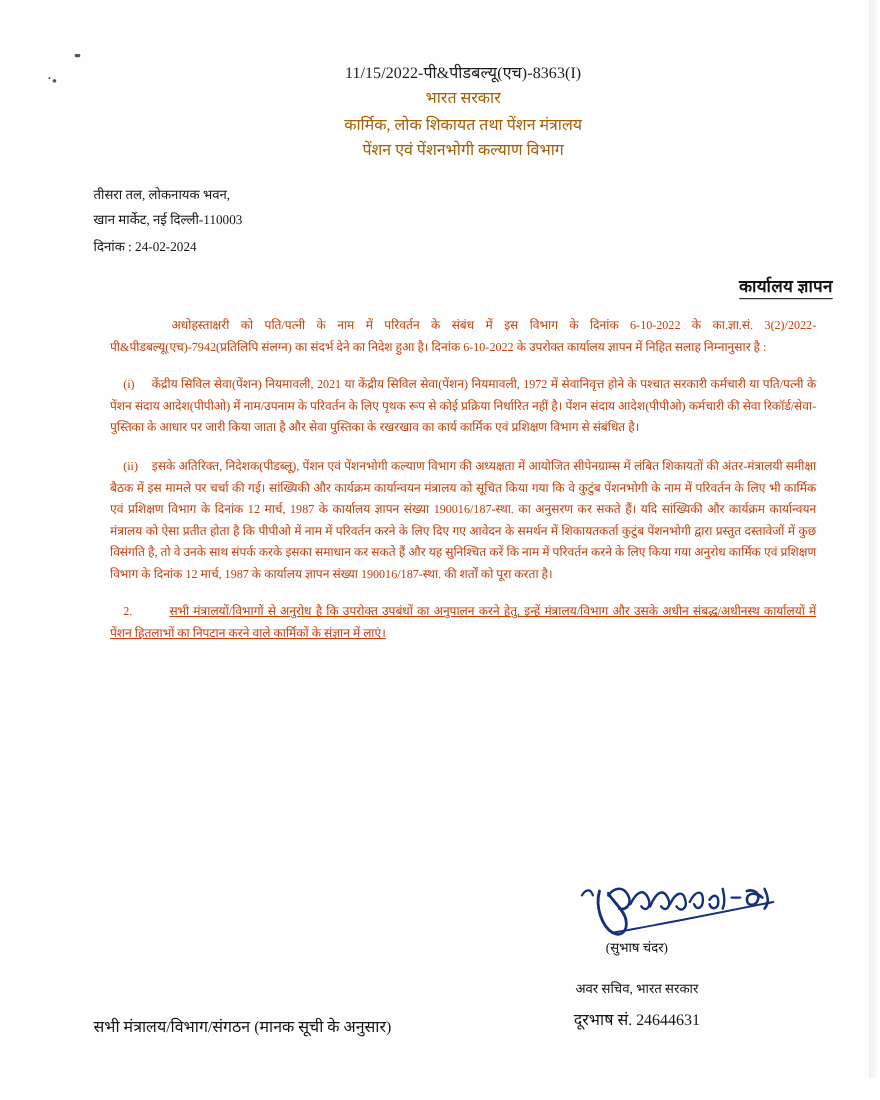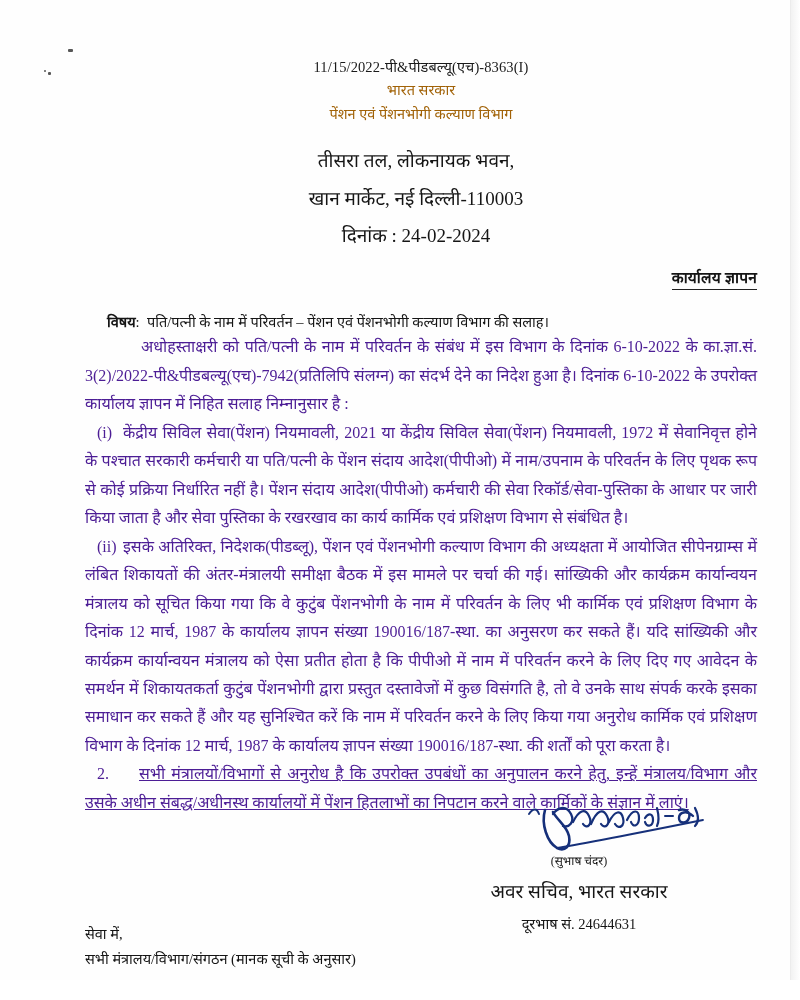--- a/index.html
+++ b/index.html
@@ -60,23 +60,23 @@
     letter-spacing: .1px;
     color: #1a1a1a;
   }
   .org-line {
     font-size: 14.5px;
     color: #a16207;
   }
 
   .addr-block {
     margin-top: 16px;
-    text-align: center;
+    text-align: left;
     line-height: 1.95;
-    font-size: 19px;
+    font-size: 12px;
     padding-right: 10px;
   }
 
   .om-title-wrap {
     margin-top: 12px;
     text-align: right;
   }
   .om-title {
     display: inline-block;
     font-size: 15.5px;
@@ -90,26 +90,26 @@
     margin-top: 22px;
     font-size: 14.5px;
     line-height: 1.5;
     padding-left: 22px;
   }
   .subject-label {
     font-weight: bold;
   }
 
   p.body-para {
-    margin: 0;
-    font-size: 16px;
+    margin: 15px;
+    font-size: 11px;
     line-height: 1.78;
     text-align: justify;
     text-justify: inter-word;
-    color: #4c1d95;
+    color: #c2410c;
   }
   .para-intro {
     margin-top: 24px;
     text-indent: 56px;
   }
   .clause {
     margin-top: 21px;
     padding-left: 0;
     position: relative;
   }
@@ -147,22 +147,22 @@
   .sign-ink svg {
     position: absolute;
     right: 6px;
     top: -4px;
   }
   .sign-name {
     font-size: 12px;
     margin-top: -4px;
   }
   .sign-desig {
-    font-size: 19px;
-    margin-top: 9px;
+    font-size: 12px;
+    margin-top: 21px;
   }
   .sign-phone {
     font-size: 14.5px;
     margin-top: 9px;
   }
 
   .recipient-block {
     position: absolute;
     left: 0;
     top: 922px;
@@ -180,37 +180,34 @@
 
   <div class="speck" style="left:68px; top:49px; width:5px; height:2.5px;"></div>
   <div class="speck" style="left:44px; top:70px; width:2px; height:2px;"></div>
   <div class="speck" style="left:48px; top:72px; width:3px; height:2.5px;"></div>
 
   <div class="content">
 
     <div class="ref-block">
       <div class="ref-no">11/15/2022-पी&amp;पीडबल्यू(एच)-8363(I)</div>
       <div class="org-line">भारत सरकार</div>
+      <div class="org-line">कार्मिक, लोक शिकायत तथा पेंशन मंत्रालय</div>
       <div class="org-line">पेंशन एवं पेंशनभोगी कल्याण विभाग</div>
     </div>
 
     <div class="addr-block">
       <div>तीसरा तल, लोकनायक भवन,</div>
       <div>खान मार्केट, नई दिल्ली-110003</div>
       <div>दिनांक :  24-02-2024</div>
     </div>
 
     <div class="om-title-wrap">
       <span class="om-title">कार्यालय ज्ञापन</span>
     </div>
 
-    <div class="subject-line">
-      <span class="subject-label">विषय</span><span>:</span>&nbsp;
-      <span>पति/पत्नी के नाम में परिवर्तन – पेंशन एवं पेंशनभोगी कल्याण विभाग की सलाह।</span>
-    </div>
 
     <p class="body-para para-intro">अधोहस्ताक्षरी को पति/पत्नी के नाम में परिवर्तन के संबंध में इस विभाग के दिनांक 6-10-2022 के का.ज्ञा.सं. 3(2)/2022-पी&amp;पीडबल्यू(एच)-7942(प्रतिलिपि संलग्न) का संदर्भ देने का निदेश हुआ है। दिनांक 6-10-2022 के उपरोक्त कार्यालय ज्ञापन में निहित सलाह निम्नानुसार है :</p>
 
     <p class="body-para clause"><span class="marker">(i)</span><span>केंद्रीय सिविल सेवा(पेंशन) नियमावली, 2021 या केंद्रीय सिविल सेवा(पेंशन) नियमावली, 1972 में सेवानिवृत्त होने के पश्चात सरकारी कर्मचारी या पति/पत्नी के पेंशन संदाय आदेश(पीपीओ) में नाम/उपनाम के परिवर्तन के लिए पृथक रूप से कोई प्रक्रिया निर्धारित नहीं है। पेंशन संदाय आदेश(पीपीओ) कर्मचारी की सेवा रिकॉर्ड/सेवा-पुस्तिका के आधार पर जारी किया जाता है और सेवा पुस्तिका के रखरखाव का कार्य कार्मिक एवं प्रशिक्षण विभाग से संबंधित है।</span></p>
 
     <p class="body-para clause"><span class="marker">(ii)</span><span>इसके अतिरिक्त, निदेशक(पीडब्लू), पेंशन एवं पेंशनभोगी कल्याण विभाग की अध्यक्षता में आयोजित सीपेनग्राम्स में लंबित शिकायतों की अंतर-मंत्रालयी समीक्षा बैठक में इस मामले पर चर्चा की गई। सांख्यिकी और कार्यक्रम कार्यान्वयन मंत्रालय को सूचित किया गया कि वे कुटुंब पेंशनभोगी के नाम में परिवर्तन के लिए भी कार्मिक एवं प्रशिक्षण विभाग के दिनांक 12 मार्च, 1987 के कार्यालय ज्ञापन संख्या 190016/187-स्था. का अनुसरण कर सकते हैं। यदि सांख्यिकी और कार्यक्रम कार्यान्वयन मंत्रालय को ऐसा प्रतीत होता है कि पीपीओ में नाम में परिवर्तन करने के लिए दिए गए आवेदन के समर्थन में शिकायतकर्ता कुटुंब पेंशनभोगी द्वारा प्रस्तुत दस्तावेजों में कुछ विसंगति है, तो वे उनके साथ संपर्क करके इसका समाधान कर सकते हैं और यह सुनिश्चित करें कि नाम में परिवर्तन करने के लिए किया गया अनुरोध कार्मिक एवं प्रशिक्षण विभाग के दिनांक 12 मार्च, 1987 के कार्यालय ज्ञापन संख्या 190016/187-स्था. की शर्तों को पूरा करता है।</span></p>
 
     <p class="body-para numbered"><span class="marker">2.</span><span>सभी मंत्रालयों/विभागों से अनुरोध है कि उपरोक्त उपबंधों का अनुपालन करने हेतु, इन्हें मंत्रालय/विभाग और उसके अधीन संबद्ध/अधीनस्थ कार्यालयों में पेंशन हितलाभों का निपटान करने वाले कार्मिकों के संज्ञान में लाएं।</span></p>
 
     <div class="sign-block">
@@ -232,18 +229,17 @@
             <path d="M34 46 C70 40, 120 30, 180 18" stroke-width="1.8"></path>
           </g>
         </svg>
       </div>
       <div class="sign-name">(सुभाष चंदर)</div>
       <div class="sign-desig">अवर सचिव, भारत सरकार</div>
       <div class="sign-phone">दूरभाष सं. 24644631</div>
     </div>
 
     <div class="recipient-block">
-      <div>सेवा में,</div>
       <div>सभी मंत्रालय/विभाग/संगठन (मानक सूची के अनुसार)</div>
     </div>
 
   </div>
 </div>
 
 </body></html>

